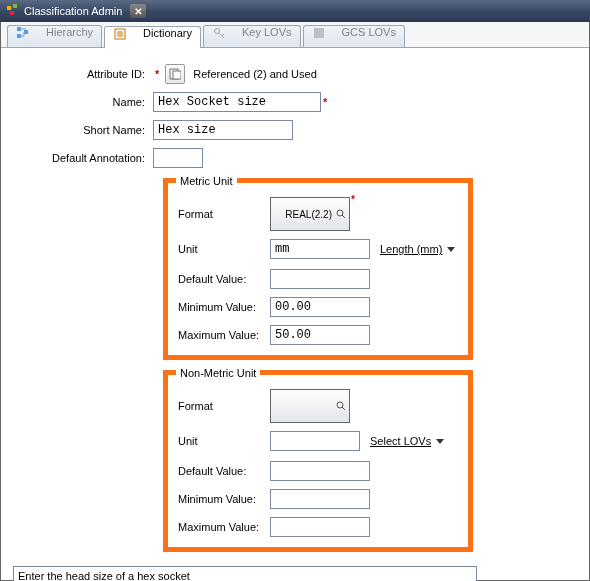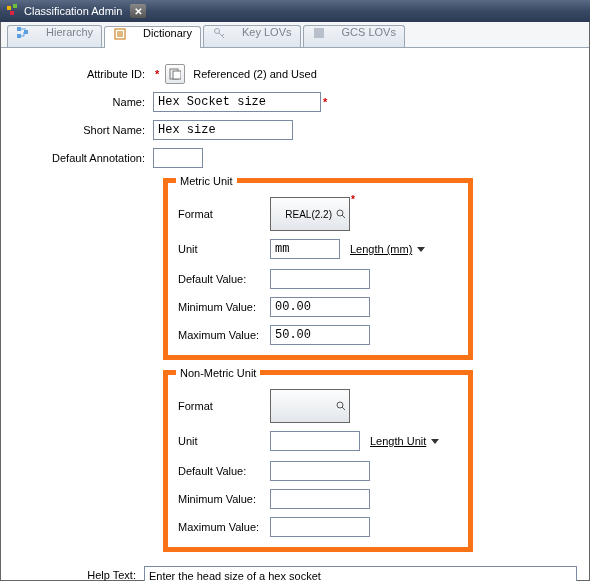--- a/index.html
+++ b/index.html
@@ -264,21 +264,21 @@
                 <circle cx="4" cy="4" r="3" fill="none" stroke="#555"></circle>
                 <line x1="6" y1="6" x2="9" y2="9" stroke="#555"></line>
               </svg>
           </span>
           <span class="reqcorner">*</span>
         </div>
       </div>
 
       <div class="grow">
         <div class="glbl">Unit</div>
-        <input type="text" class="tf" style="width: 70px;" value="mm">
+        <input type="text" class="tf" style="width: 100px;" value="mm">
         <span class="link">Length (mm)</span>
         <span class="dd">
           <svg width="10" height="10">
               <polygon points="1,3 9,3 5,8" fill="#333"></polygon>
             </svg>
         </span>
       </div>
 
       <div class="grow" style="margin-top:10px">
         <div class="glbl">Default Value:</div>
@@ -308,21 +308,21 @@
                 <circle cx="4" cy="4" r="3" fill="none" stroke="#555"></circle>
                 <line x1="6" y1="6" x2="9" y2="9" stroke="#555"></line>
               </svg>
           </span>
         </div>
       </div>
 
       <div class="grow">
         <div class="glbl">Unit</div>
         <input type="text" class="tf" style="width: 90px;" value="">
-        <span class="link">Length Unit</span>
+        <span class="link">Select LOVs</span>
         <span class="dd">
           <svg width="10" height="10">
               <polygon points="1,3 9,3 5,8" fill="#333"></polygon>
             </svg>
         </span>
       </div>
 
       <div class="grow" style="margin-top:10px">
         <div class="glbl">Default Value:</div>
         <input type="text" class="tf" style="width: 100px;" value="">
@@ -333,18 +333,17 @@
         <input type="text" class="tf" style="width: 100px;" value="">
       </div>
 
       <div class="grow" style="margin-bottom:0">
         <div class="glbl">Maximum Value:</div>
         <input type="text" class="tf" style="width: 100px;" value="">
       </div>
     </div>
 
     <div class="row" style="align-items:flex-start; margin-top:14px">
-      <div class="lbl" style="padding-top:3px">Help Text:</div>
       <textarea class="tf" style="width: 464px; height: 40px;">Enter the head size of a hex socket</textarea>
     </div>
 
   </div>
 </div>
 
 </body></html>

